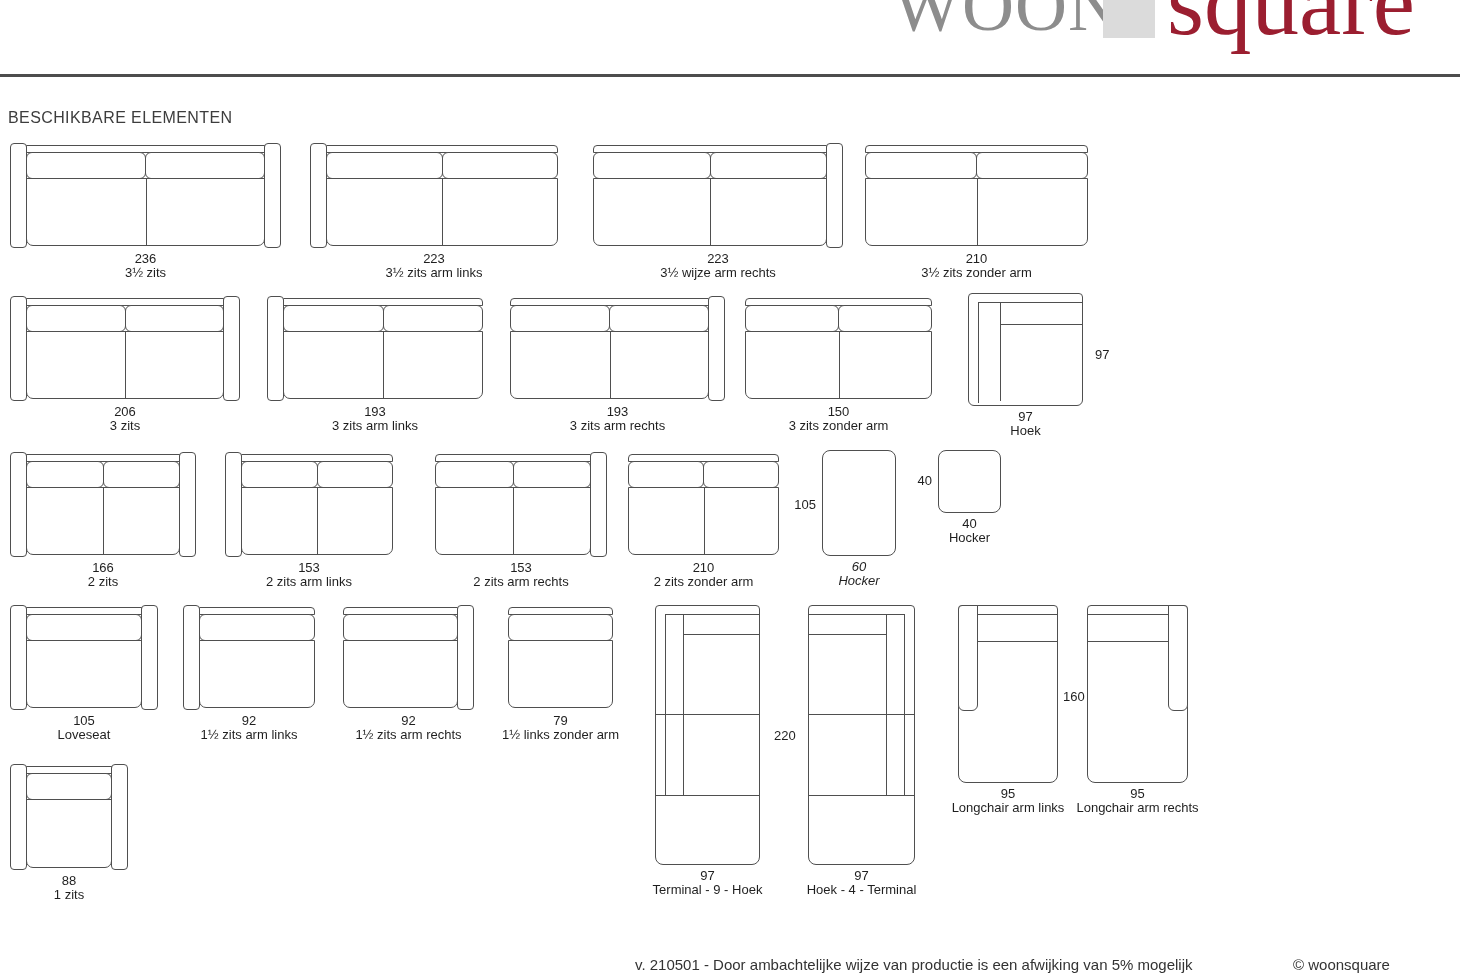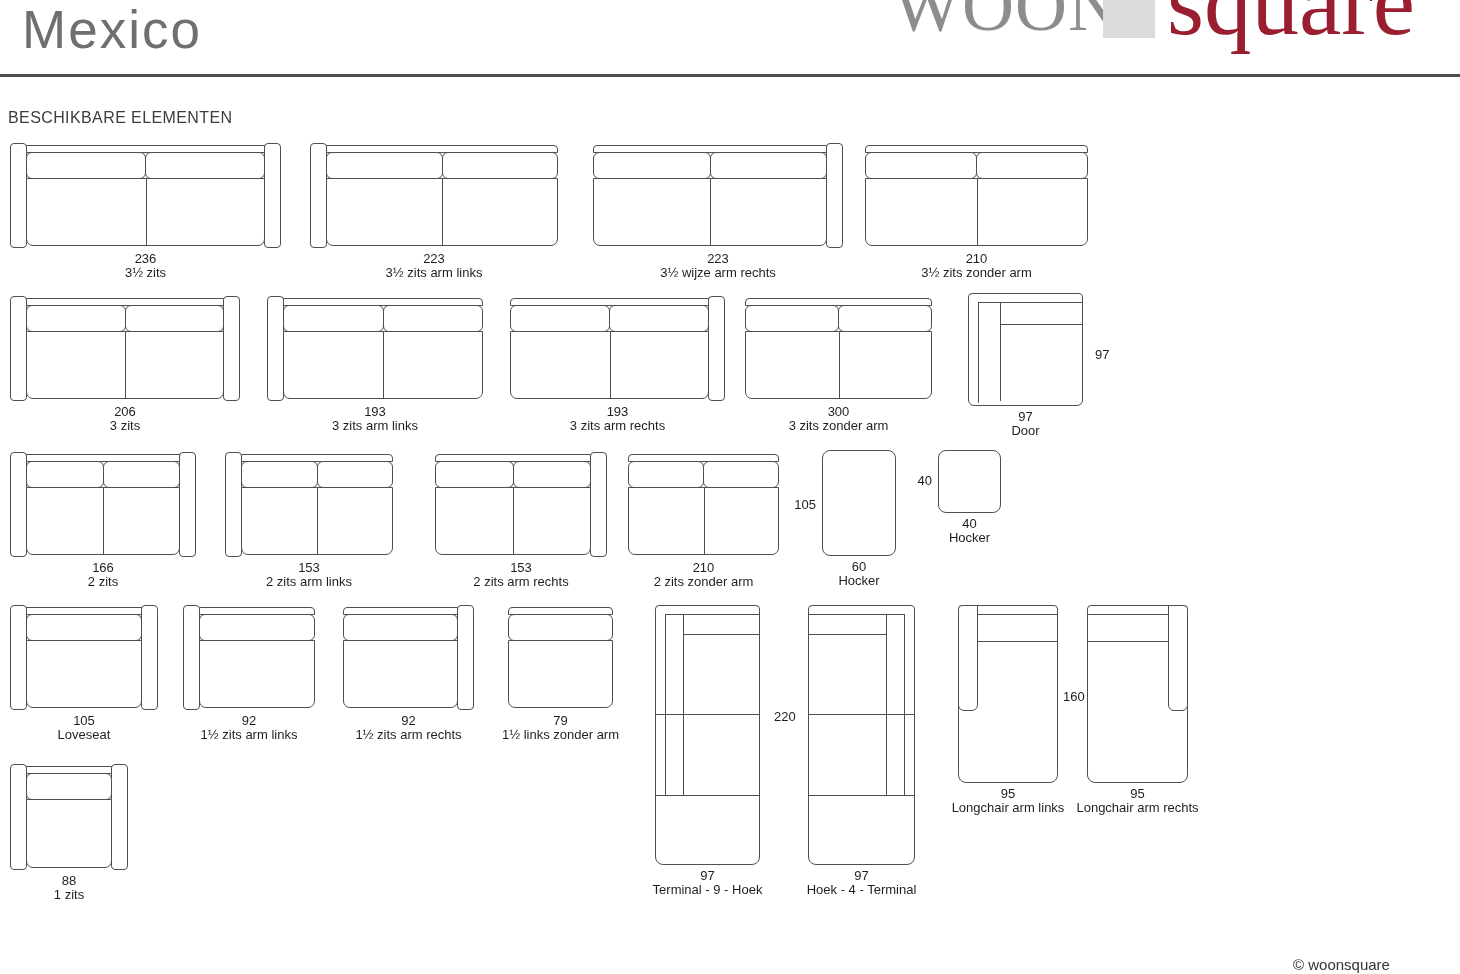--- a/index.html
+++ b/index.html
@@ -20,21 +20,20 @@
   .sidelabel{position:absolute;font-size:13px;line-height:13px;color:#1f1f1f;}
   .footer-note{position:absolute;left:635px;top:956px;font-size:15px;color:#333;}
   .footer-copy{position:absolute;left:1293px;top:956px;font-size:15px;color:#333;}
   .edge-frag{position:absolute;left:0;width:5px;height:15px;overflow:hidden;font-size:13px;color:#333;}
   .edge-frag span{display:inline-block;margin-left:-7px;}
 </style>
 </head>
 <body>
 
 <div id="canvas">
-  <div class="page-title">Mexico</div>
 
   <div class="logo-woon" style="color: rgb(141, 141, 141);">WOON</div>
   <div class="logo-block" style="background: rgb(219, 219, 219);"></div>
   <div class="logo-square" style="color: rgb(155, 30, 48);">square</div>
 
   <div class="rule" style="background: rgb(77, 77, 77);"></div>
 
   <div class="section-heading">BESCHIKBARE ELEMENTEN</div>
 
   <div id="figures">
@@ -164,32 +163,32 @@
           <div style="position: absolute; top: 7px; left: 0px; right: 0px; height: 27px; display: flex;">
             <div style="flex: 1 1 0%; border: 1px solid rgb(79, 79, 79); background: rgb(255, 255, 255); border-radius: 6px; margin-left: 0px;"></div>
             <div style="flex: 1 1 0%; border: 1px solid rgb(79, 79, 79); background: rgb(255, 255, 255); border-radius: 6px; margin-left: -1px;"></div>
           </div>
           <div style="position: absolute; inset: 33px 0px 0px; border: 1px solid rgb(79, 79, 79); background: rgb(255, 255, 255); border-radius: 0px 0px 7px 7px;">
             <div style="position: absolute; width: 1px; background: rgb(79, 79, 79); left: 50%; top: 0px; bottom: 0px;"></div>
           </div>
         </div>
       </div>
       <div class="figlabel" style="left: 728.5px; top: 405px; width: 220px;">
-        <div>300</div>
+        <div>150</div>
         <div>3 zits zonder arm</div>
       </div>
       <div class="fig" style="position: absolute; left: 968px; top: 293px; width: 115px; height: 113px; background: rgb(255, 255, 255); border: 1px solid rgb(79, 79, 79); border-radius: 4px 4px 6px 6px;">
         <div style="position: absolute; height: 1px; background: rgb(79, 79, 79); top: 8px; left: 9px; right: 0px;"></div>
         <div style="position: absolute; width: 1px; background: rgb(79, 79, 79); left: 9px; top: 8px; bottom: 2px;"></div>
         <div style="position: absolute; width: 1px; background: rgb(79, 79, 79); left: 31px; top: 8px; bottom: 4px;"></div>
         <div style="position: absolute; height: 1px; background: rgb(79, 79, 79); top: 30px; left: 31px; right: 0px;"></div>
       </div>
       <div class="figlabel" style="left: 915.5px; top: 410px; width: 220px;">
         <div>97</div>
-        <div>Door</div>
+        <div>Hoek</div>
       </div>
       <div class="sidelabel" style="top: 348px; left: 1095px;">97</div>
       <div class="fig" style="position: absolute; left: 10px; top: 452px; width: 186px; height: 105px; background: rgb(255, 255, 255);">
         <div style="position: absolute; inset: 2px 16px;">
           <div style="position: absolute; top: 0px; left: 0px; right: 0px; height: 8px; border: 1px solid rgb(79, 79, 79); background: rgb(255, 255, 255); border-radius: 0px;"></div>
           <div style="position: absolute; top: 7px; left: 0px; right: 0px; height: 27px; display: flex;">
             <div style="flex: 1 1 0%; border: 1px solid rgb(79, 79, 79); background: rgb(255, 255, 255); border-radius: 6px; margin-left: 0px;"></div>
             <div style="flex: 1 1 0%; border: 1px solid rgb(79, 79, 79); background: rgb(255, 255, 255); border-radius: 6px; margin-left: -1px;"></div>
           </div>
           <div style="position: absolute; inset: 33px 0px 0px; border: 1px solid rgb(79, 79, 79); background: rgb(255, 255, 255); border-radius: 0px 0px 7px 7px;">
@@ -247,21 +246,21 @@
           <div style="position: absolute; inset: 33px 0px 0px; border: 1px solid rgb(79, 79, 79); background: rgb(255, 255, 255); border-radius: 0px 0px 7px 7px;">
             <div style="position: absolute; width: 1px; background: rgb(79, 79, 79); left: 50%; top: 0px; bottom: 0px;"></div>
           </div>
         </div>
       </div>
       <div class="figlabel" style="left: 593.5px; top: 561px; width: 220px;">
         <div>210</div>
         <div>2 zits zonder arm</div>
       </div>
       <div class="fig" style="position: absolute; left: 822px; top: 450px; width: 74px; height: 106px; background: rgb(255, 255, 255); border: 1px solid rgb(79, 79, 79); border-radius: 8px;"></div>
-      <div class="figlabel" style="left: 749px; top: 560px; width: 220px;">
+      <div class="figlabel" style="left: 749px; top: 560px; width: 220px; font-style: italic;">
         <div>60</div>
         <div>Hocker</div>
       </div>
       <div class="sidelabel" style="top: 498px; left: 758px; width: 58px; text-align: right;">105</div>
       <div class="fig" style="position: absolute; left: 938px; top: 450px; width: 63px; height: 63px; background: rgb(255, 255, 255); border: 1px solid rgb(79, 79, 79); border-radius: 8px;"></div>
       <div class="figlabel" style="left: 859.5px; top: 517px; width: 220px;">
         <div>40</div>
         <div>Hocker</div>
       </div>
       <div class="sidelabel" style="top: 474px; left: 874px; width: 58px; text-align: right;">40</div>
@@ -326,21 +325,21 @@
         <div style="position: absolute; width: 1px; background: rgb(79, 79, 79); top: 8px; height: 181px; left: 9px;"></div>
         <div style="position: absolute; width: 1px; background: rgb(79, 79, 79); top: 8px; height: 181px; left: 27px;"></div>
         <div style="position: absolute; height: 1px; background: rgb(79, 79, 79); top: 28px; left: 27px; right: 0px;"></div>
         <div style="position: absolute; height: 1px; background: rgb(79, 79, 79); top: 108px; left: 0px; right: 0px;"></div>
         <div style="position: absolute; height: 1px; background: rgb(79, 79, 79); top: 189px; left: 0px; right: 0px;"></div>
       </div>
       <div class="figlabel" style="left: 597.5px; top: 869px; width: 220px;">
         <div>97</div>
         <div>Terminal - 9 - Hoek</div>
       </div>
-      <div class="sidelabel" style="top: 710px; left: 774px;">220</div>
+      <div class="sidelabel" style="top: 729px; left: 774px;">220</div>
       <div class="fig" style="position: absolute; left: 808px; top: 605px; width: 107px; height: 260px; background: rgb(255, 255, 255); border: 1px solid rgb(79, 79, 79); border-radius: 4px 4px 8px 8px;">
         <div style="position: absolute; height: 1px; background: rgb(79, 79, 79); top: 8px; left: 0px; right: 9px;"></div>
         <div style="position: absolute; width: 1px; background: rgb(79, 79, 79); top: 8px; height: 181px; right: 9px;"></div>
         <div style="position: absolute; width: 1px; background: rgb(79, 79, 79); top: 8px; height: 181px; right: 27px;"></div>
         <div style="position: absolute; height: 1px; background: rgb(79, 79, 79); top: 28px; left: 0px; right: 27px;"></div>
         <div style="position: absolute; height: 1px; background: rgb(79, 79, 79); top: 108px; left: 0px; right: 0px;"></div>
         <div style="position: absolute; height: 1px; background: rgb(79, 79, 79); top: 189px; left: 0px; right: 0px;"></div>
       </div>
       <div class="figlabel" style="left: 751.5px; top: 869px; width: 220px;">
         <div>97</div>
@@ -379,14 +378,15 @@
       <div class="figlabel" style="left: -41px; top: 874px; width: 220px;">
         <div>88</div>
         <div>1 zits</div>
       </div>
       <div class="edge-frag" style="top: 344px;"><span>5</span></div>
       <div class="edge-frag" style="top: 499px;"><span>5</span></div>
       <div class="edge-frag" style="top: 652px;"><span>5</span></div>
       <div class="edge-frag" style="top: 812px;"><span>8</span></div>
     </div>
 
+  <div class="footer-note">v. 210501 - Door ambachtelijke wijze van productie is een afwijking van 5% mogelijk</div>
   <div class="footer-copy">© woonsquare</div>
 </div>
 
 </body></html>

